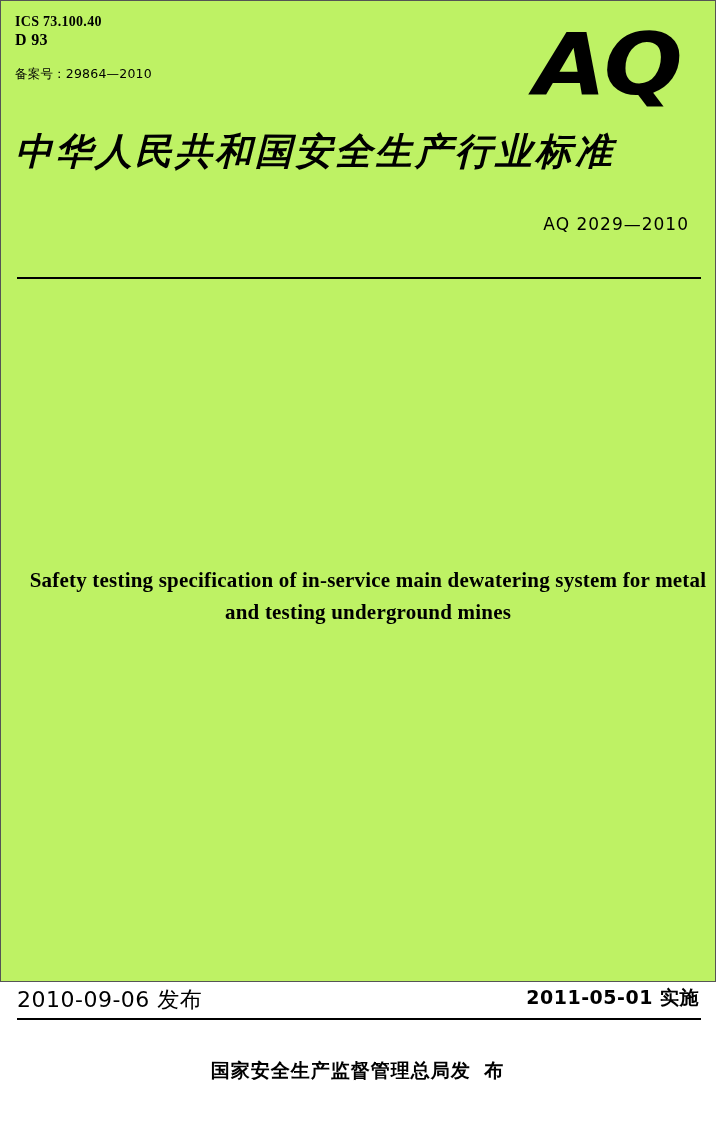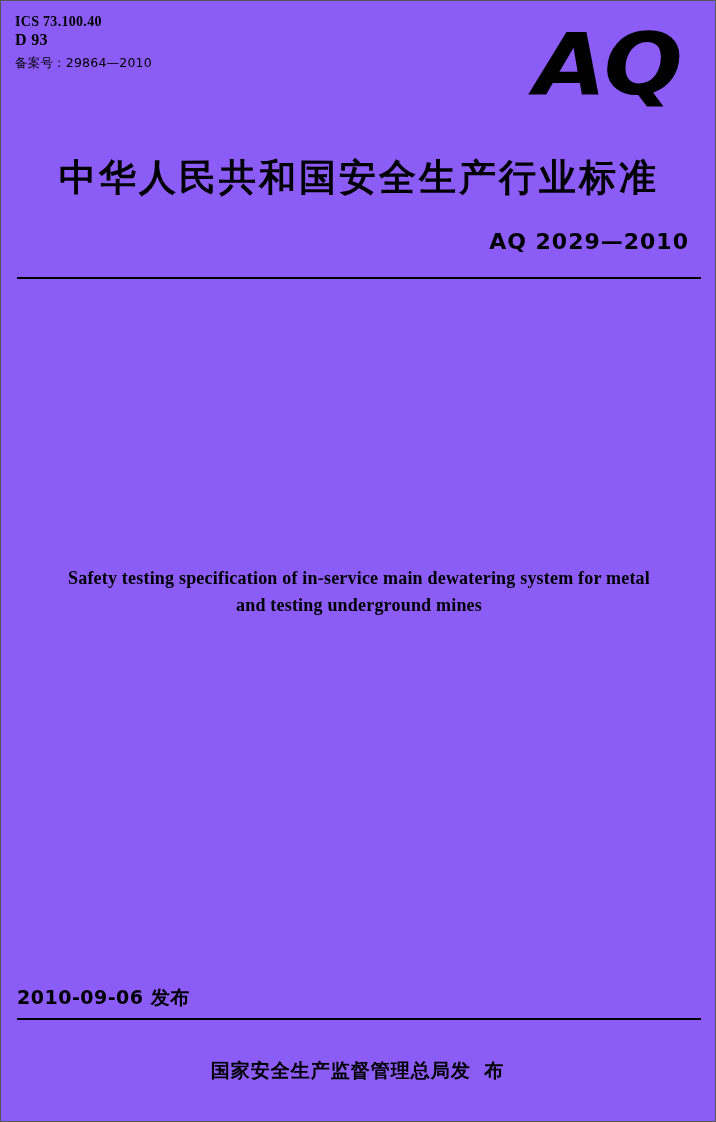--- a/index.html
+++ b/index.html
@@ -13,24 +13,24 @@
     font-family: "Liberation Serif", serif;
     color: #000000;
     position: relative;
     overflow: hidden;
   }
   .page {
     position: absolute;
     left: 0;
     top: 0;
     width: 716px;
-    height: 1122px;
+    height: 982px;
     border: 1px solid #555;
     box-sizing: border-box;
-    background: #8b5cf6;
+    background: #bef264;
   }
   .content {
     position: absolute;
     left: 14px;
     top: 12px;
     width: 688px;
     height: 1098px;
   }
 
   
@@ -48,21 +48,21 @@
   }
   .meta .d93 {
     font-size: 16px;
     font-weight: bold;
     letter-spacing: 0.3px;
   }
   .meta .record {
     font-size: 12.5px;
     font-family: "DejaVu Sans", sans-serif;
     letter-spacing: 0.2px;
-    margin-top: 5px;
+    margin-top: 16px;
   }
 
   
   .aq-logo {
     position: absolute;
     right: 22px;
     top: 8px;
     font-family: "DejaVu Sans", sans-serif;
     font-weight: bold;
     font-size: 86px;
@@ -70,37 +70,37 @@
     line-height: 1;
     font-style: italic;
     transform: scaleX(1.08);
     transform-origin: right top;
   }
 
   
   .main-title {
     position: absolute;
     left: 0;
-    top: 140px;
-    width: 688px;
-    text-align: center;
+    top: 114px;
+    width: 688px;
     font-family: "DejaVu Sans", sans-serif;
     font-weight: bold;
     font-size: 37px;
     letter-spacing: 3px;
+    font-style: italic;
   }
 
   
   .std-no {
     position: absolute;
     right: 14px;
-    top: 216px;
-    font-family: "DejaVu Sans", sans-serif;
-    font-weight: bold;
-    font-size: 22px;
+    top: 201px;
+    font-family: "DejaVu Sans", sans-serif;
+    font-weight: normal;
+    font-size: 17px;
     letter-spacing: 1px;
   }
 
   
   .rule-top {
     position: absolute;
     left: 2px;
     top: 264px;
     width: 684px;
     height: 2px;
@@ -115,47 +115,47 @@
     width: 688px;
     text-align: center;
     font-family: "DejaVu Sans", sans-serif;
     font-weight: bold;
     font-size: 29px;
     line-height: 1.62;
     letter-spacing: 1px;
   }
   .doc-title-en {
     position: absolute;
-    left: 0;
+    left: 9px;
     top: 552px;
     width: 688px;
     text-align: center;
     font-family: "Liberation Serif", serif;
     font-weight: bold;
-    font-size: 18px;
+    font-size: 21px;
     line-height: 1.5;
     letter-spacing: 0.2px;
   }
 
   
   .rule-bottom {
     position: absolute;
     left: 2px;
     top: 1005px;
     width: 684px;
     height: 2px;
     background: #000;
   }
   .issue-date {
     position: absolute;
     left: 2px;
     top: 972px;
     font-family: "DejaVu Sans", sans-serif;
-    font-weight: bold;
-    font-size: 19px;
+    font-weight: normal;
+    font-size: 22px;
     letter-spacing: 0.5px;
   }
   .effective-date {
     position: absolute;
     right: 4px;
     top: 972px;
     font-family: "DejaVu Sans", sans-serif;
     font-weight: bold;
     font-size: 19px;
     letter-spacing: 0.5px;
@@ -195,20 +195,21 @@
 
     <div class="rule-top"></div>
 
 
     <div class="doc-title-en">
       <div>Safety testing specification of in-service main dewatering system for metal</div>
       <div>and testing underground mines</div>
     </div>
 
     <div class="issue-date">2010-09-06 发布</div>
+    <div class="effective-date">2011-05-01 实施</div>
 
     <div class="rule-bottom"></div>
 
     <div class="publisher">
       <span>国家安全生产监督管理总局</span><span class="pub-verb">发 布</span>
     </div>
 
   </div>
 </div>
 

